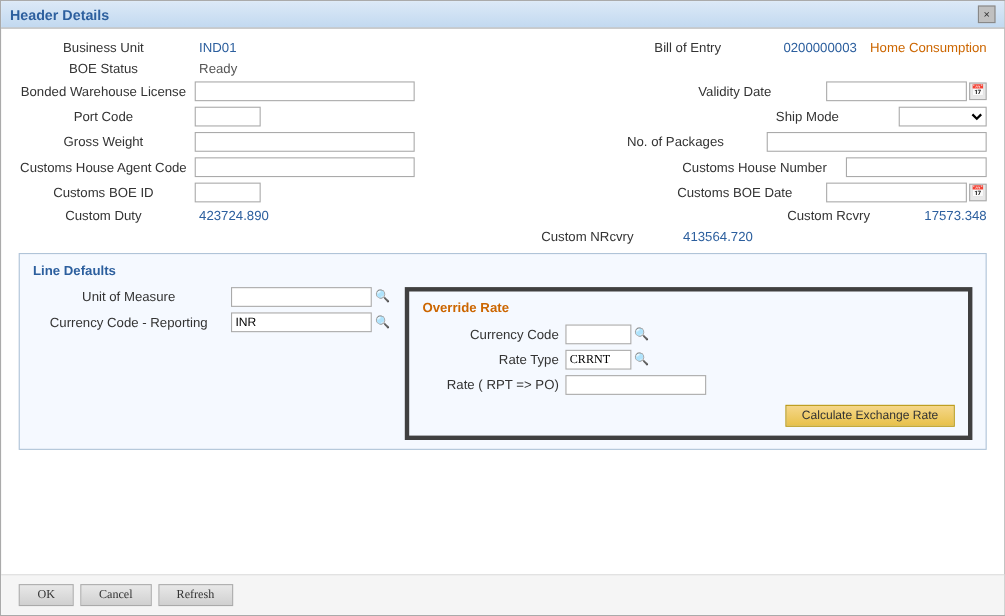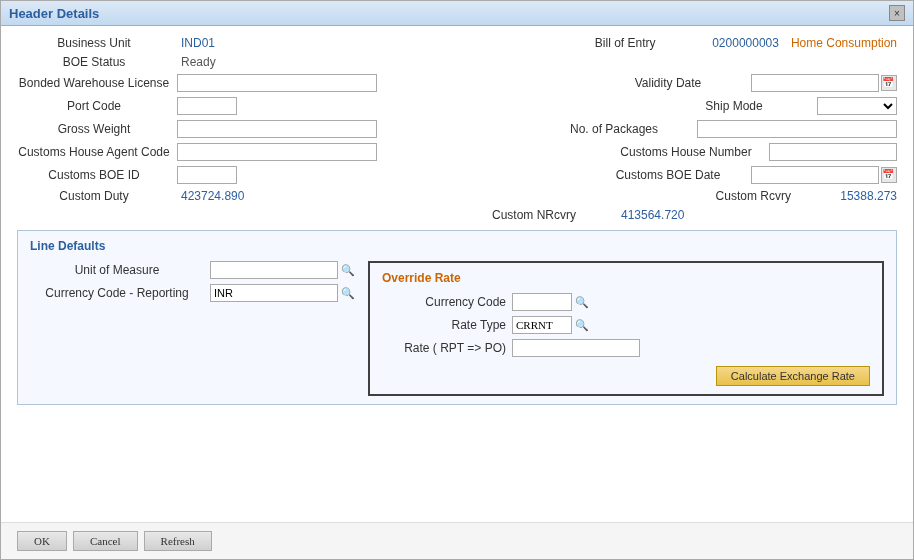--- a/index.html
+++ b/index.html
@@ -136,21 +136,21 @@
       margin-bottom: 8px;
     }
     .section-inner {
       display: flex;
       gap: 12px;
     }
     .left-fields {
       flex: 0 0 auto;
     }
     .override-rate-box {
-      border: 2px solid #404040;
+      border: 4px solid #404040;
       background: #f5f9ff;
       flex: 1;
       padding: 8px 12px;
     }
     .override-rate-title {
       color: #cc6600;
       font-weight: bold;
       font-size: 12px;
       margin-bottom: 8px;
     }
@@ -304,21 +304,21 @@
         </div>
       </div>
 
       <div class="form-row two-col">
         <div class="field-group">
           <span class="field-label">Custom Duty</span>
           <span class="field-value-number" style="margin-left:4px;">423724.890</span>
         </div>
         <div class="field-group">
           <span class="field-label">Custom Rcvry</span>
-          <span class="field-value-number" style="margin-left:4px;">15388.273</span>
+          <span class="field-value-number" style="margin-left:4px;">17573.348</span>
         </div>
       </div>
 
       <div class="form-row">
         <div class="two-panel">
           <div class="panel-left"></div>
           <div class="panel-right">
             <div class="field-group">
               <span class="field-label">Custom NRcvry</span>
               <span class="field-value-number" style="margin-left:4px;">413564.720</span>

